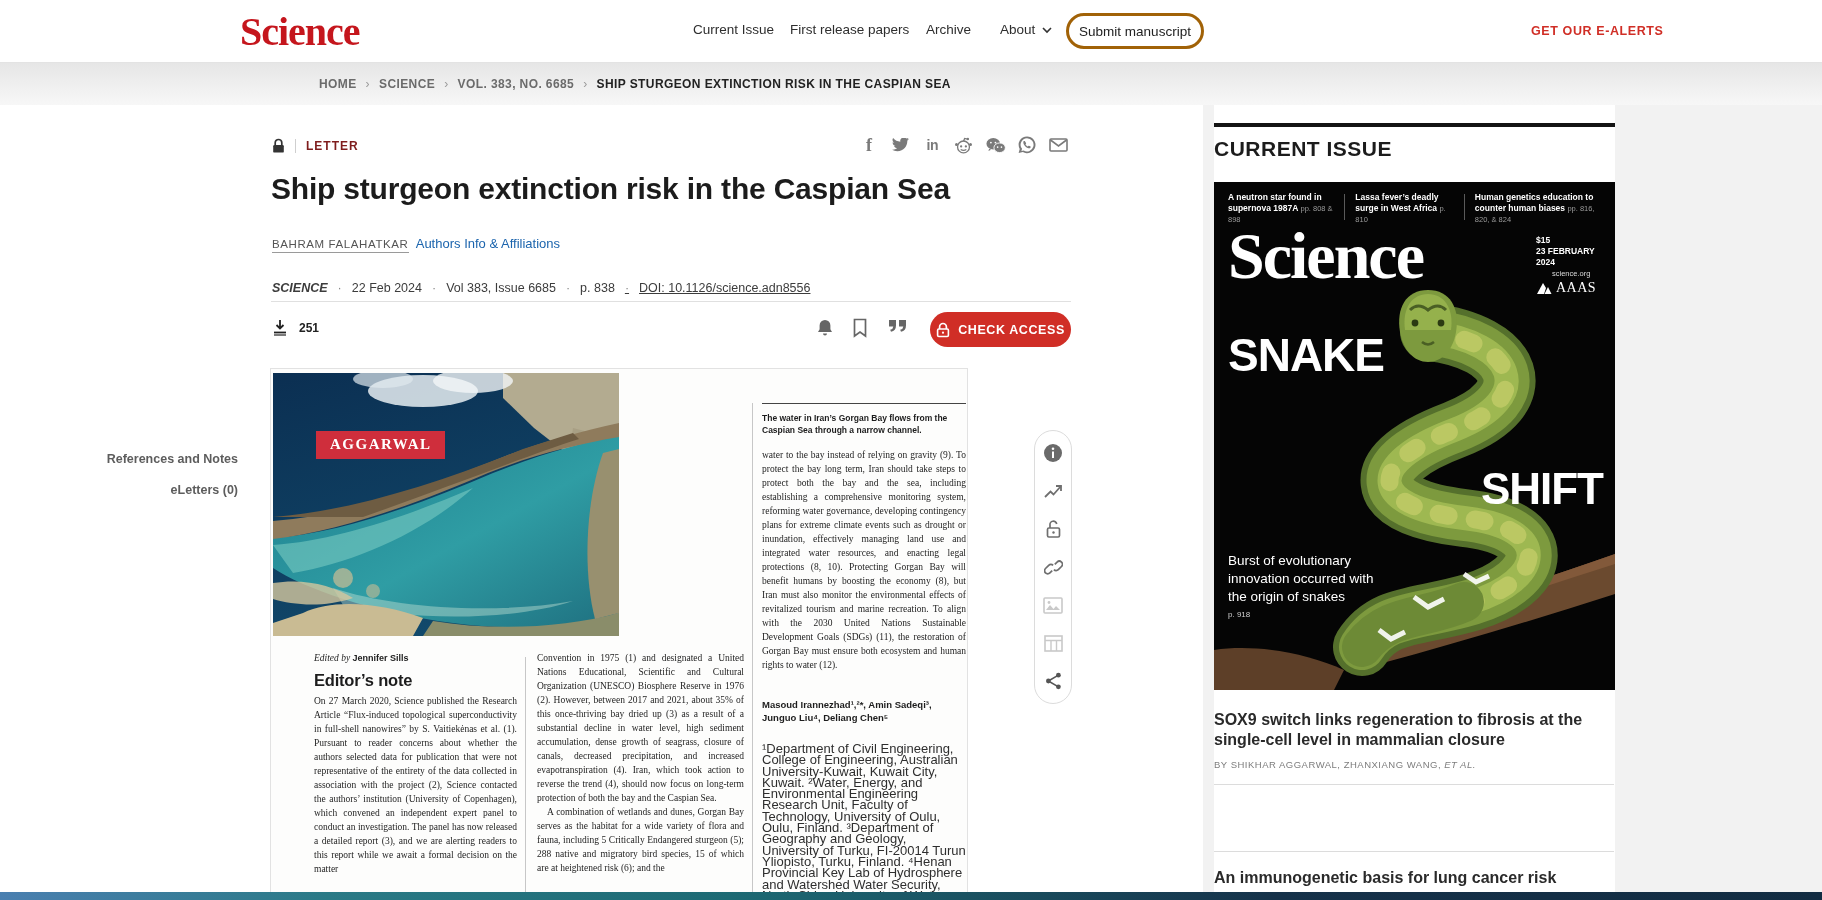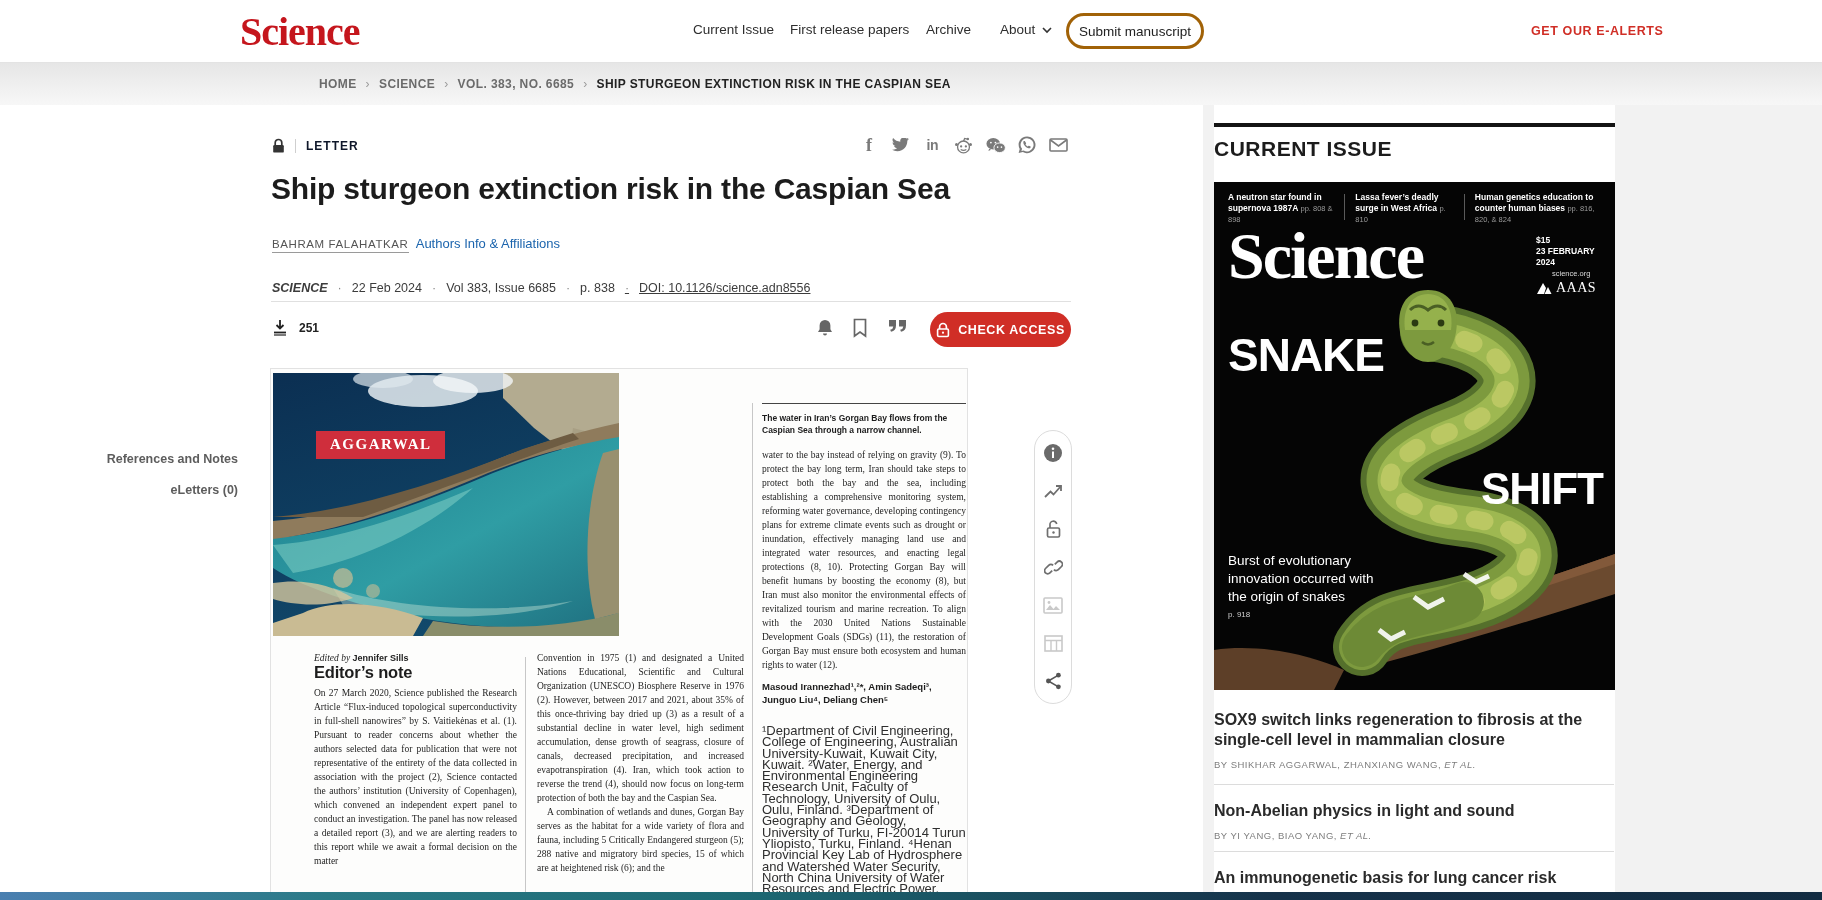--- a/index.html
+++ b/index.html
@@ -31,21 +31,21 @@
   
   #main { position:absolute; left:0; top:105px; width:1203px; height:795px; background:#fff; }
 
   
   .side-nav-item { position:absolute; right:1584px; font-size:12.5px; color:#5d5d5d;
                    font-weight:bold; white-space:nowrap; cursor:pointer; }
 
   
   #type-row { position:absolute; left:272px; top:137px; height:18px; display:flex; align-items:center; }
   #type-row .vbar { width:1px; height:14px; background:#cfcfcf; margin:0 10px; }
-  #type-label { font-size:12px; font-weight:bold; color:#0f172a; letter-spacing:1px; }
+  #type-label { font-size:12px; font-weight:bold; color:#7f1d1d; letter-spacing:1px; }
   #share-row { position:absolute; left:858px; top:134px; width:212px; display:flex;
                justify-content:space-between; align-items:center; }
   .sh { width:22px; height:22px; display:flex; align-items:center; justify-content:center;
         color:#7a7a7a; cursor:pointer; }
   .sh svg { display:block; }
   .fb-glyph { font-weight:bold; font-size:18px; font-family:"Liberation Serif", serif; }
   .in-glyph { font-weight:bold; font-size:14px; letter-spacing:-0.5px; }
 
   #title { position:absolute; left:271px; top:172px; width:740px; font-size:30px; line-height:1.15;
            font-weight:bold; color:#1c1c1c; letter-spacing:-.2px; }
@@ -79,28 +79,28 @@
                    letter-spacing:1.5px; padding:5px 14px 6px; }
   .pcol { position:absolute; font-size:9.5px; line-height:14px; text-align:justify; }
   #pcol3 { left:491px; top:34px; width:204px; height:558px; }
   #pcol3-rule { border-top:1px solid #444; margin-bottom:8px; }
   #pdf-caption { font-family:"Liberation Sans", sans-serif; font-weight:bold; font-size:8.5px;
                  line-height:12px; text-align:left; margin-bottom:12px; }
   #pcol3-divider { position:absolute; left:481px; top:34px; width:1px; height:498px; background:#c7c7c7; }
   #col12-divider { position:absolute; left:254px; top:288px; width:1px; height:244px; background:#c7c7c7; }
   #pcol1 { left:43px; top:282px; width:203px; }
   #pcol2 { left:266px; top:282px; width:207px; }
-  #edited-by { font-size:9.5px; margin-bottom:0; text-align:left; }
+  #edited-by { font-size:9.5px; margin-bottom:8px; text-align:left; }
   #edited-by .ed { font-style:italic; }
   #edited-by .nm { font-weight:bold; font-family:"Liberation Sans", sans-serif; font-size:9px; }
   #ed-note { font-family:"Liberation Sans", sans-serif; font-weight:bold; font-size:16.5px;
              margin-bottom:7px; text-align:left; letter-spacing:-.2px; }
   .indent { text-indent:10px; }
   #pdf-authors { font-family:"Liberation Sans", sans-serif; font-weight:bold; font-size:9.5px;
-                 line-height:12.5px; text-align:left; margin-top:9px; }
+                 line-height:12.5px; text-align:left; margin-top:27px; }
   #pdf-affil { font-family:"Liberation Sans", sans-serif; font-size:13px; line-height:11.3px;
                text-align:left; color:#2e2e2e; margin-top:19px; }
 
   
   #tools { position:absolute; left:1034px; top:430px; width:38px; height:274px; background:#fff;
            border:1px solid #dcdcdc; border-radius:19px; display:flex; flex-direction:column;
            align-items:center; justify-content:space-between; padding:12px 0; z-index:20; }
   .tool { width:20px; height:20px; display:flex; align-items:center; justify-content:center; cursor:pointer; }
 
   
@@ -464,27 +464,20 @@
 
     <div class="sb-item" style="top:605px">
       <div class="sb-title">SOX9 switch links regeneration to fibrosis at the single-cell level in mammalian closure</div>
       <div class="sb-by">
         <span>BY SHIKHAR AGGARWAL, ZHANXIANG WANG,</span>
         <span class="etal">ET AL.</span>
       </div>
     </div>
     <div class="sb-hr" style="top:679px"></div>
 
-    <div class="sb-item" style="top:696px">
-      <div class="sb-title">Non-Abelian physics in light and sound</div>
-      <div class="sb-by">
-        <span>BY YI YANG, BIAO YANG,</span>
-        <span class="etal">ET AL.</span>
-      </div>
-    </div>
     <div class="sb-hr" style="top:746px"></div>
 
     <div class="sb-item" style="top:763px">
       <div class="sb-title">An immunogenetic basis for lung cancer risk</div>
     </div>
   </aside>
 
   <div id="bottom-strip"></div>
 </div>
 

